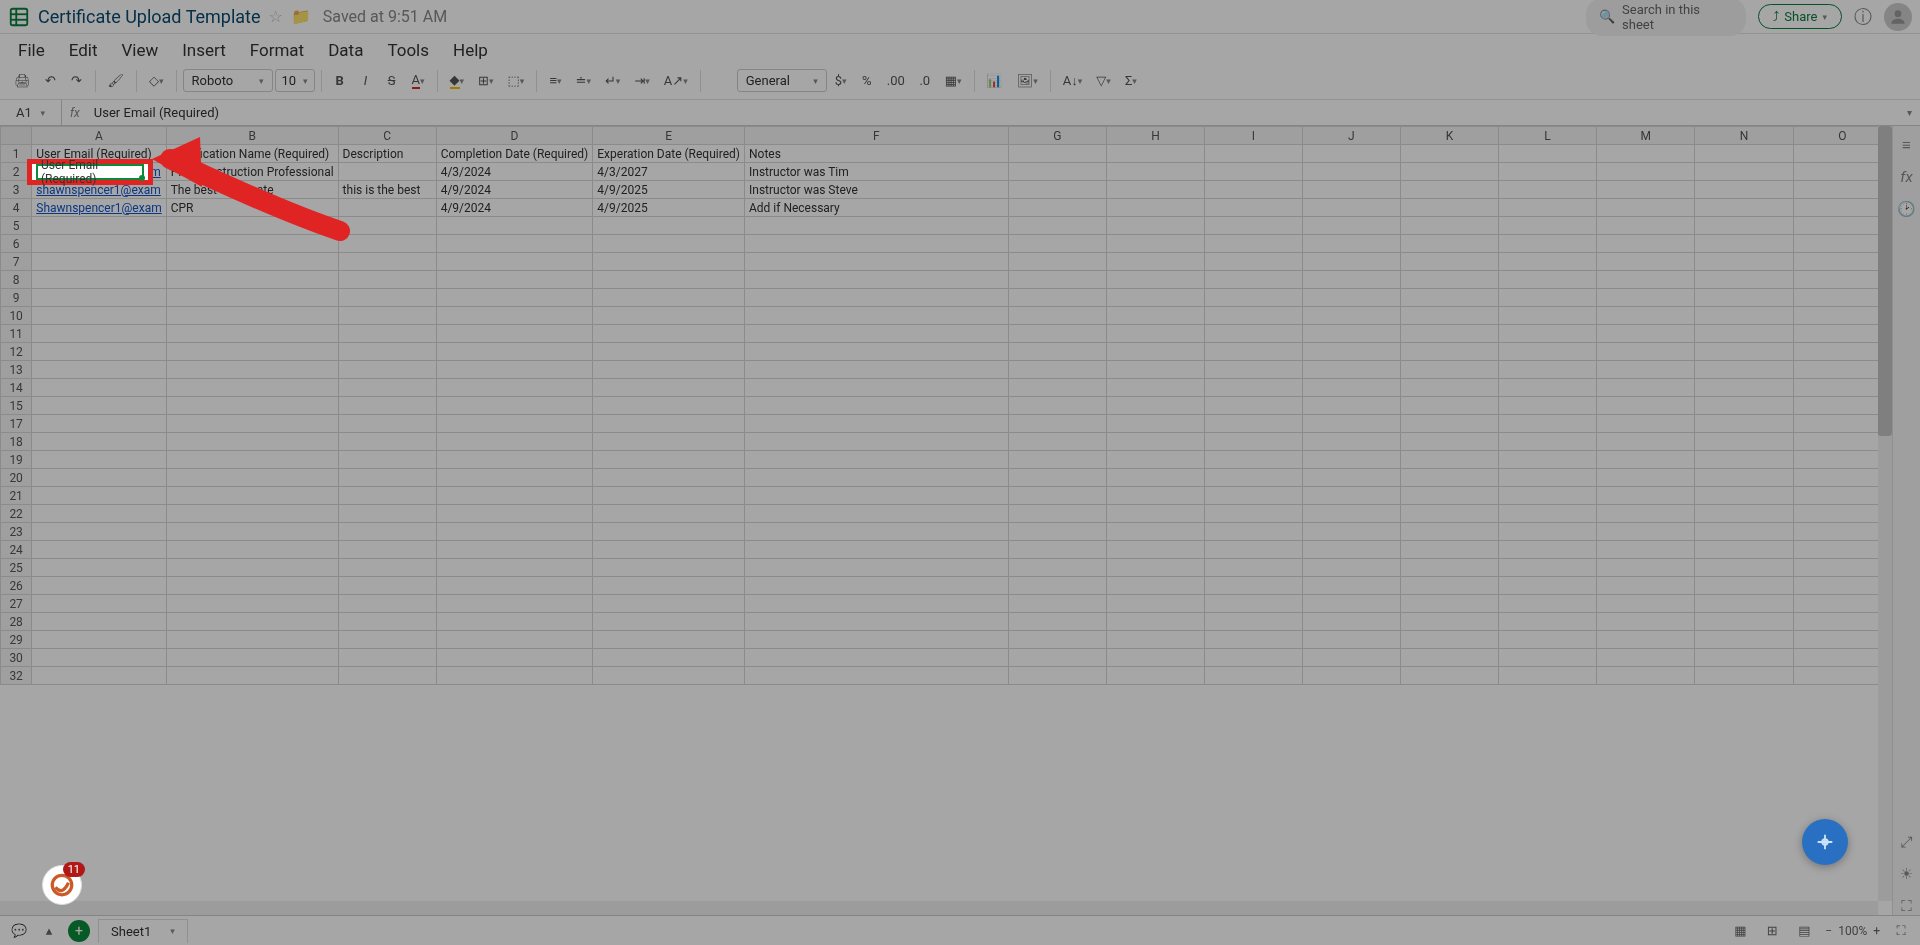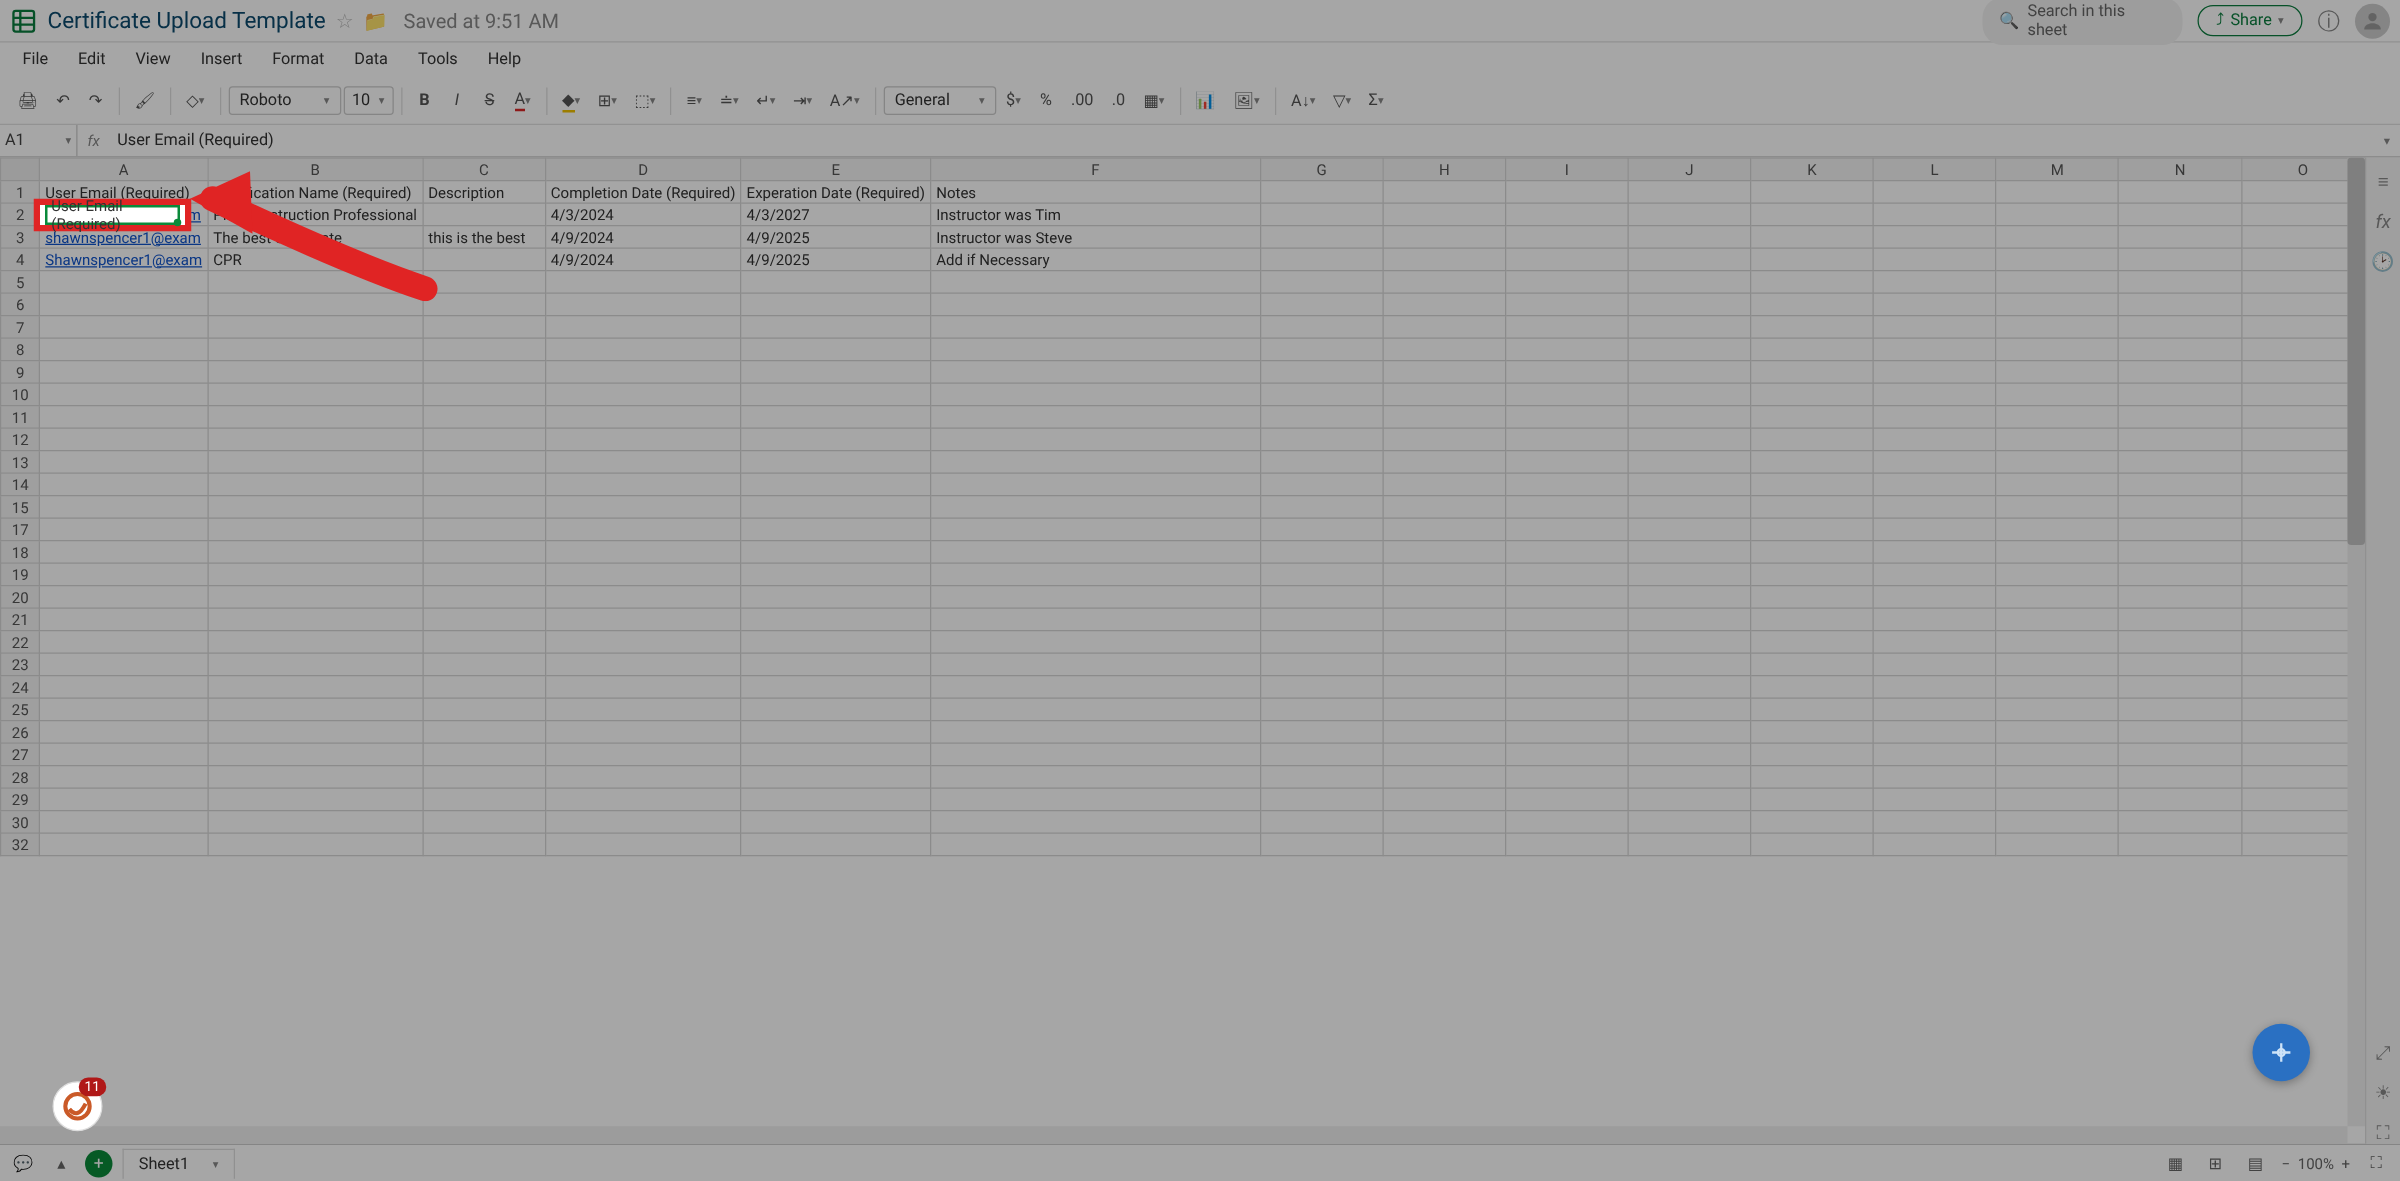--- a/index.html
+++ b/index.html
@@ -16,36 +16,36 @@
 .folder-icon { color: #2b8fbf; font-size: 16px; }
 .saved-text { font-size: 16px; color: #888; margin-left: 4px; }
 .titlebar-right { margin-left: auto; display: flex; align-items: center; gap: 12px; }
 .search-box { display: flex; align-items: center; gap: 6px; background: #f2f2f2; border-radius: 16px; padding: 4px 14px; font-size: 13px; color: #666; width: 160px; }
 .share-btn { border: 1px solid #0a7d3e; color: #0a7d3e; background: none; border-radius: 16px; padding: 4px 14px; display: flex; align-items: center; gap: 5px; font-size: 13px; }
 .info-icon { color: #888; font-size: 18px; }
 .avatar { width: 28px; height: 28px; border-radius: 50%; background: #ccc; display: flex; align-items: center; justify-content: center; }
 
 
 .menubar { height: 28px; display: flex; align-items: flex-start; padding: 2px 8px; gap: 4px; }
-.menu-item { padding: 4px 10px; font-size: 13px; cursor: pointer; color: #333; }
+.menu-item { padding: 4px 10px; font-size: 17px; cursor: pointer; color: #333; }
 
 
 .toolbar { height: 38px; display: flex; align-items: center; padding: 0 8px; gap: 2px; border-bottom: 1px solid #e0e0e0; }
 .tb-btn { padding: 4px 6px; display: flex; align-items: center; justify-content: center; cursor: pointer; color: #555; border-radius: 3px; min-width: 24px; height: 26px; }
 .tb-sep { width: 1px; height: 22px; background: #ddd; margin: 0 4px; }
 .font-select { display: flex; align-items: center; gap: 6px; padding: 3px 8px; border: 1px solid #ccc; border-radius: 3px; font-size: 13px; width: 90px; justify-content: space-between; }
 .size-select { display: flex; align-items: center; gap: 6px; padding: 3px 6px; border: 1px solid #ccc; border-radius: 3px; font-size: 13px; width: 40px; justify-content: space-between; }
-.format-select { display: flex; align-items: center; gap: 18px; padding: 3px 8px; border: 1px solid #ccc; border-radius: 3px; font-size: 13px; width: 90px; justify-content: space-between; }
+.format-select { display: flex; align-items: center; gap: 18px; padding: 3px 8px; border: 1px solid #ccc; border-radius: 3px; font-size: 13px; width: 90px; justify-content: space-between; margin-left: 30px; }
 .dd-arrow { font-size: 9px; color: #888; }
 .underline-red { border-bottom: 2px solid #d92626; }
 .underline-yellow { border-bottom: 2px solid #f0c000; }
 
 
 .formula-bar { height: 26px; display: flex; align-items: center; border-bottom: 1px solid #ccc; }
-.name-box { width: 62px; padding: 2px 4px; font-size: 13px; color: #444; display: flex; align-items: center; justify-content: space-between; border-right: 1px solid #ccc; height: 100%; }
+.name-box { width: 62px; padding: 2px 16px; font-size: 13px; color: #444; display: flex; align-items: center; justify-content: space-between; border-right: 1px solid #ccc; height: 100%; }
 .fx-label { padding: 0 8px; font-style: italic; font-size: 12px; color: #888; }
 .formula-input { flex: 1; padding: 2px 6px; font-size: 13px; color: #333; }
 .formula-expand { padding: 0 8px; color: #888; font-size: 10px; }
 
 
 .grid-container { position: relative; height: calc(100% - 34px - 28px - 38px - 26px - 30px); display: flex; }
 .grid-main { flex: 1; position: relative; overflow: hidden; }
 .right-panel { width: 28px; background: #f5f5f5; border-left: 1px solid #ddd; display: flex; flex-direction: column; align-items: center; gap: 14px; padding-top: 10px; }
 .right-panel .pbtn { color: #888; font-size: 15px; cursor: pointer; }
 

